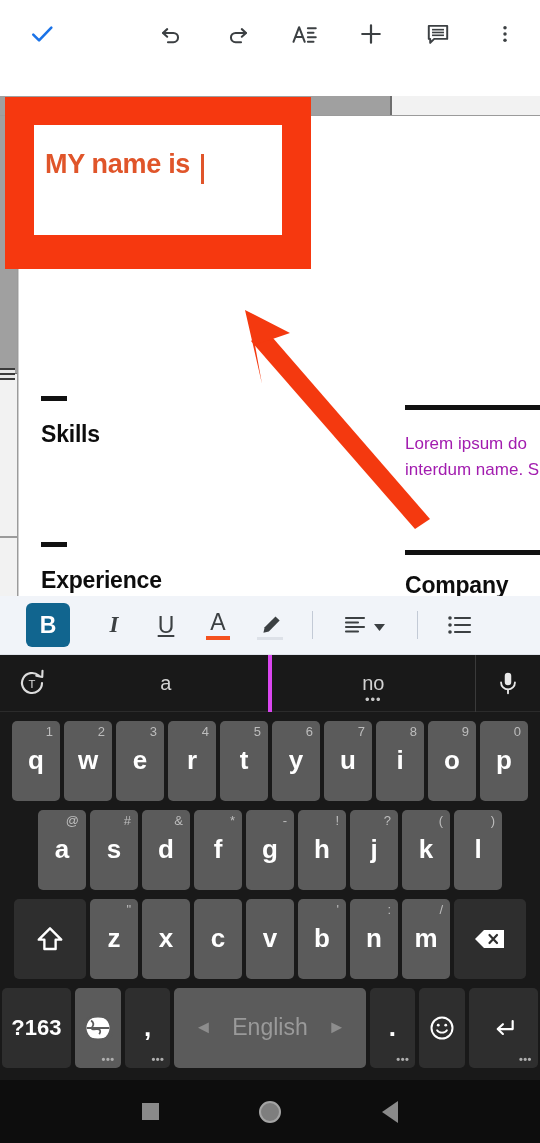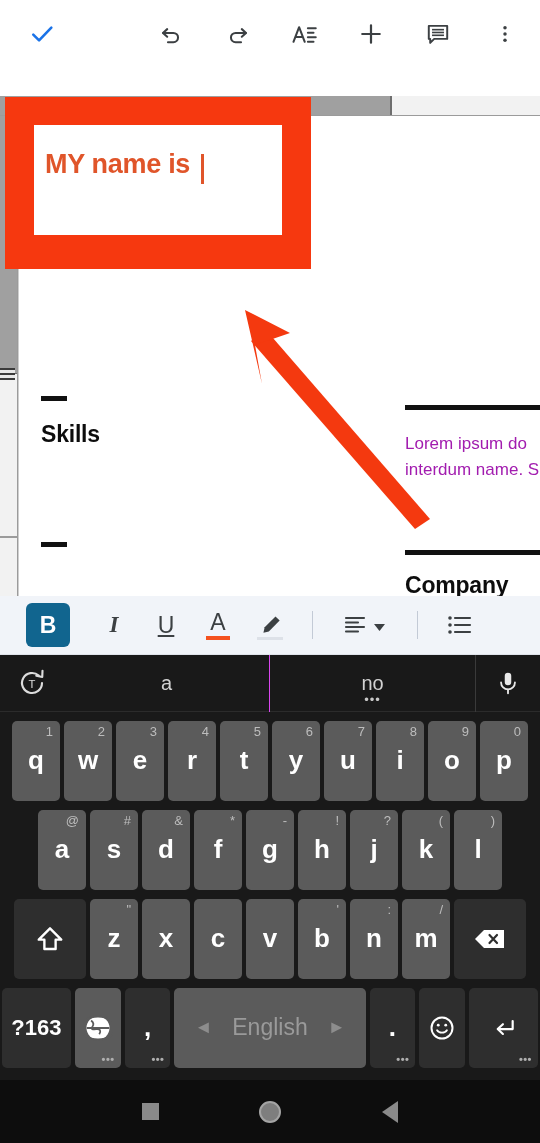--- a/index.html
+++ b/index.html
@@ -191,21 +191,21 @@
   }
   .sugg-icon {
     width: 64px; display: flex; align-items: center; justify-content: center;
   }
   .sugg-word {
     flex: 1; text-align: center;
     color: #d2d2d2; font-size: 20px;
     position: relative;
     height: 57px; line-height: 57px;
   }
-  .sugg-word.bordered { border-left: 1px solid #d946ef; border-right: 1px solid #3a3a3a; }
+  .sugg-word.bordered { border-left: 4px solid #d946ef; border-right: 1px solid #3a3a3a; }
   .sugg-word.bordered .dots {
     position: absolute; left: 50%; bottom: 6px; transform: translateX(-50%);
     color: #c9c9c9; font-size: 13px; letter-spacing: 1px; line-height: 1;
   }
   .sugg-mic {
     width: 64px; display: flex; align-items: center; justify-content: center;
   }
 
   .kb-rows { padding: 4px 0 0 0; }
   .kb-row {
@@ -337,20 +337,21 @@
 
   <div class="docpage">
 
     <div class="blk-skills">
       <div class="sec-dash"></div>
       <div class="sec-title">Skills</div>
     </div>
 
     <div class="blk-exp">
       <div class="sec-dash"></div>
+      <div class="sec-title">Experience</div>
     </div>
 
     <div class="blk-rule1">
       <div class="sec-rule-long"></div>
     </div>
 
     <div class="blk-lorem">
       <div class="body-text">Lorem ipsum do</div>
       <div class="body-text">interdum name. S</div>
     </div>

